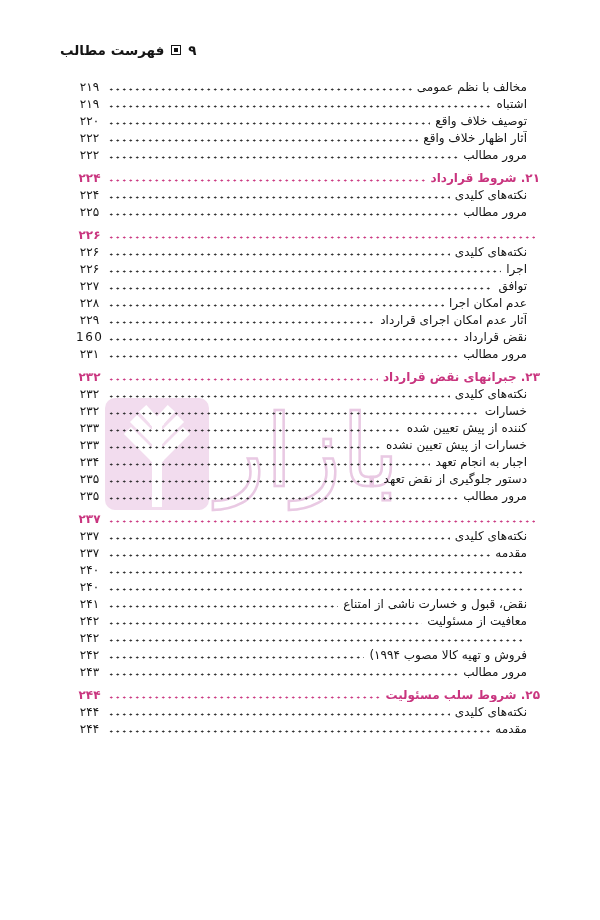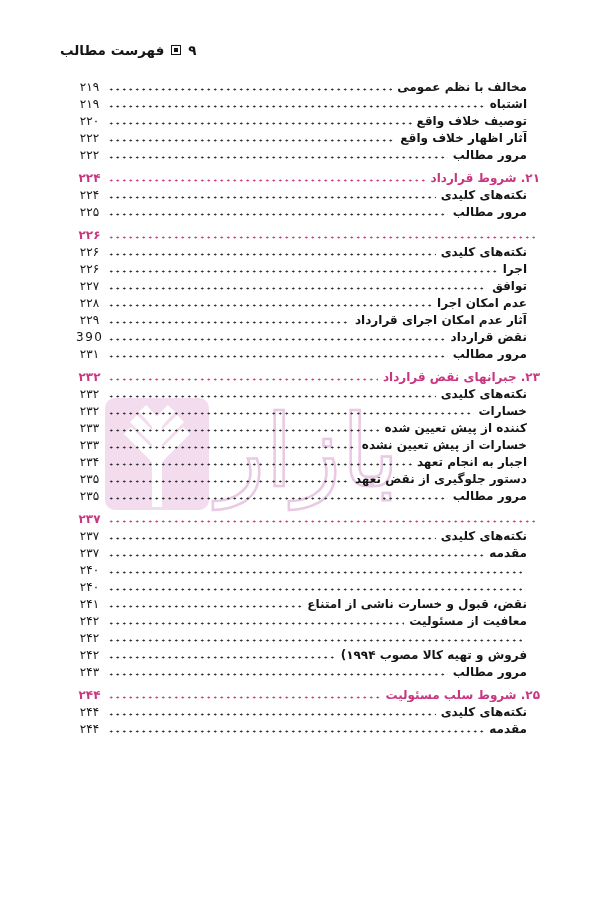--- a/index.html
+++ b/index.html
@@ -20,21 +20,21 @@
   .wm-badge{width:104px;height:112px;background:#f2dcee;border-radius:10px;flex:0 0 auto;}
   .wm-badge svg{width:104px;height:112px;display:block;}
   .wm-text{margin-left:8px;font-weight:normal;font-size:100px;line-height:108px;white-space:nowrap;
            color:#ffffff;-webkit-text-stroke:2.5px #e9c9e3;letter-spacing:2px;text-align:center;}
 
   
   .toc{position:relative;z-index:1;direction:rtl;}
   .row{display:flex;align-items:flex-end;height:17px;font-size:12px;}
   .row.item{padding-right:13px;}
   .row.section{font-weight:bold;color:#c9357f;margin-top:6px;padding-right:0;}
-  .label{white-space:nowrap;flex-shrink:1;min-width:0;overflow:hidden;font-weight:bold;}
+  .label{white-space:nowrap;flex-shrink:1;min-width:0;overflow:hidden;}
   .leader{flex:1 1 auto;min-width:6px;height:3px;margin:0 5px 3.5px 5px;color:#2b2b2b;
           background-image:radial-gradient(circle,currentColor 0.9px,transparent 1.15px);
           background-size:6.5px 3px;background-repeat:repeat-x;background-position:left bottom;}
   .row.section .leader{color:#c9357f;}
   .num{flex:0 0 auto;min-width:27px;text-align:center;letter-spacing:1.5px;margin-left:16px;}
 </style>
 </head>
 <body>
 
 <div class="page">
@@ -128,21 +128,21 @@
         <span class="num">۲۲۸</span>
       </div>
       <div class="row item">
         <span class="label">آثار عدم امکان اجرای قرارداد</span>
         <span class="leader"></span>
         <span class="num">۲۲۹</span>
       </div>
       <div class="row item">
         <span class="label">نقض قرارداد</span>
         <span class="leader"></span>
-        <span class="num">390</span>
+        <span class="num">160</span>
       </div>
       <div class="row item">
         <span class="label">مرور مطالب</span>
         <span class="leader"></span>
         <span class="num">۲۳۱</span>
       </div>
       <div class="row section">
         <span class="label">۲۳. جبرانهای نقض قرارداد</span>
         <span class="leader"></span>
         <span class="num">۲۳۲</span>

